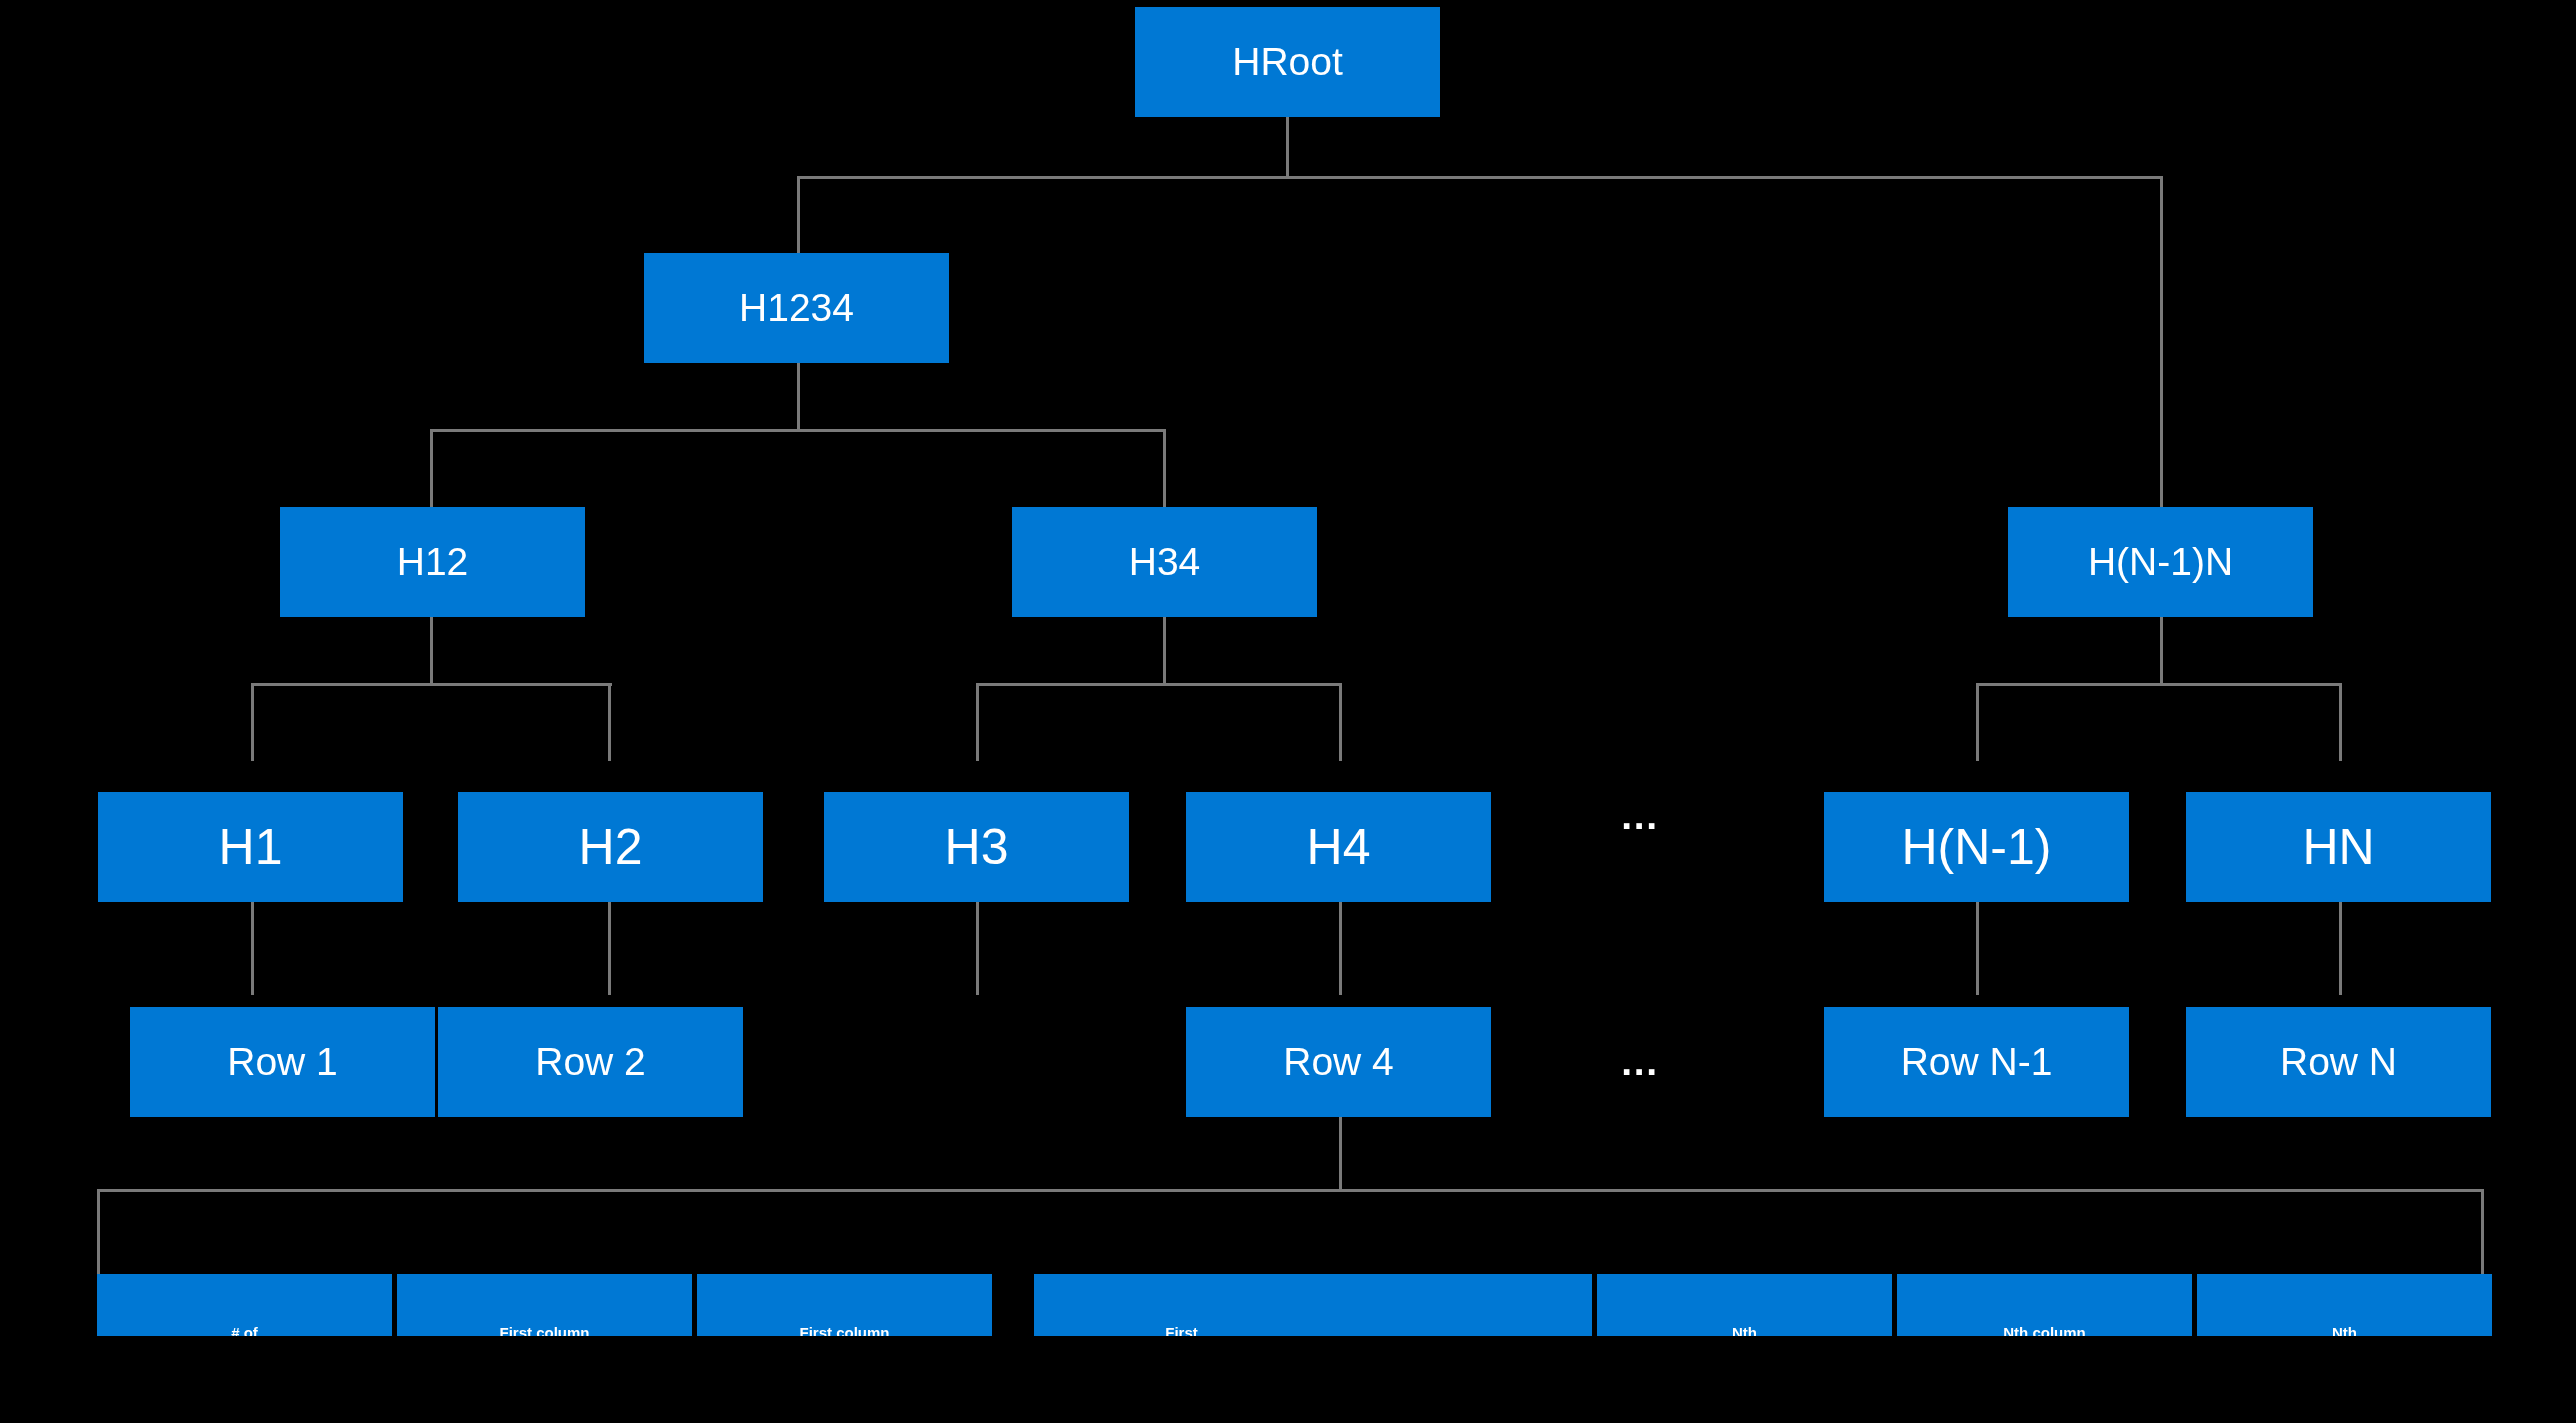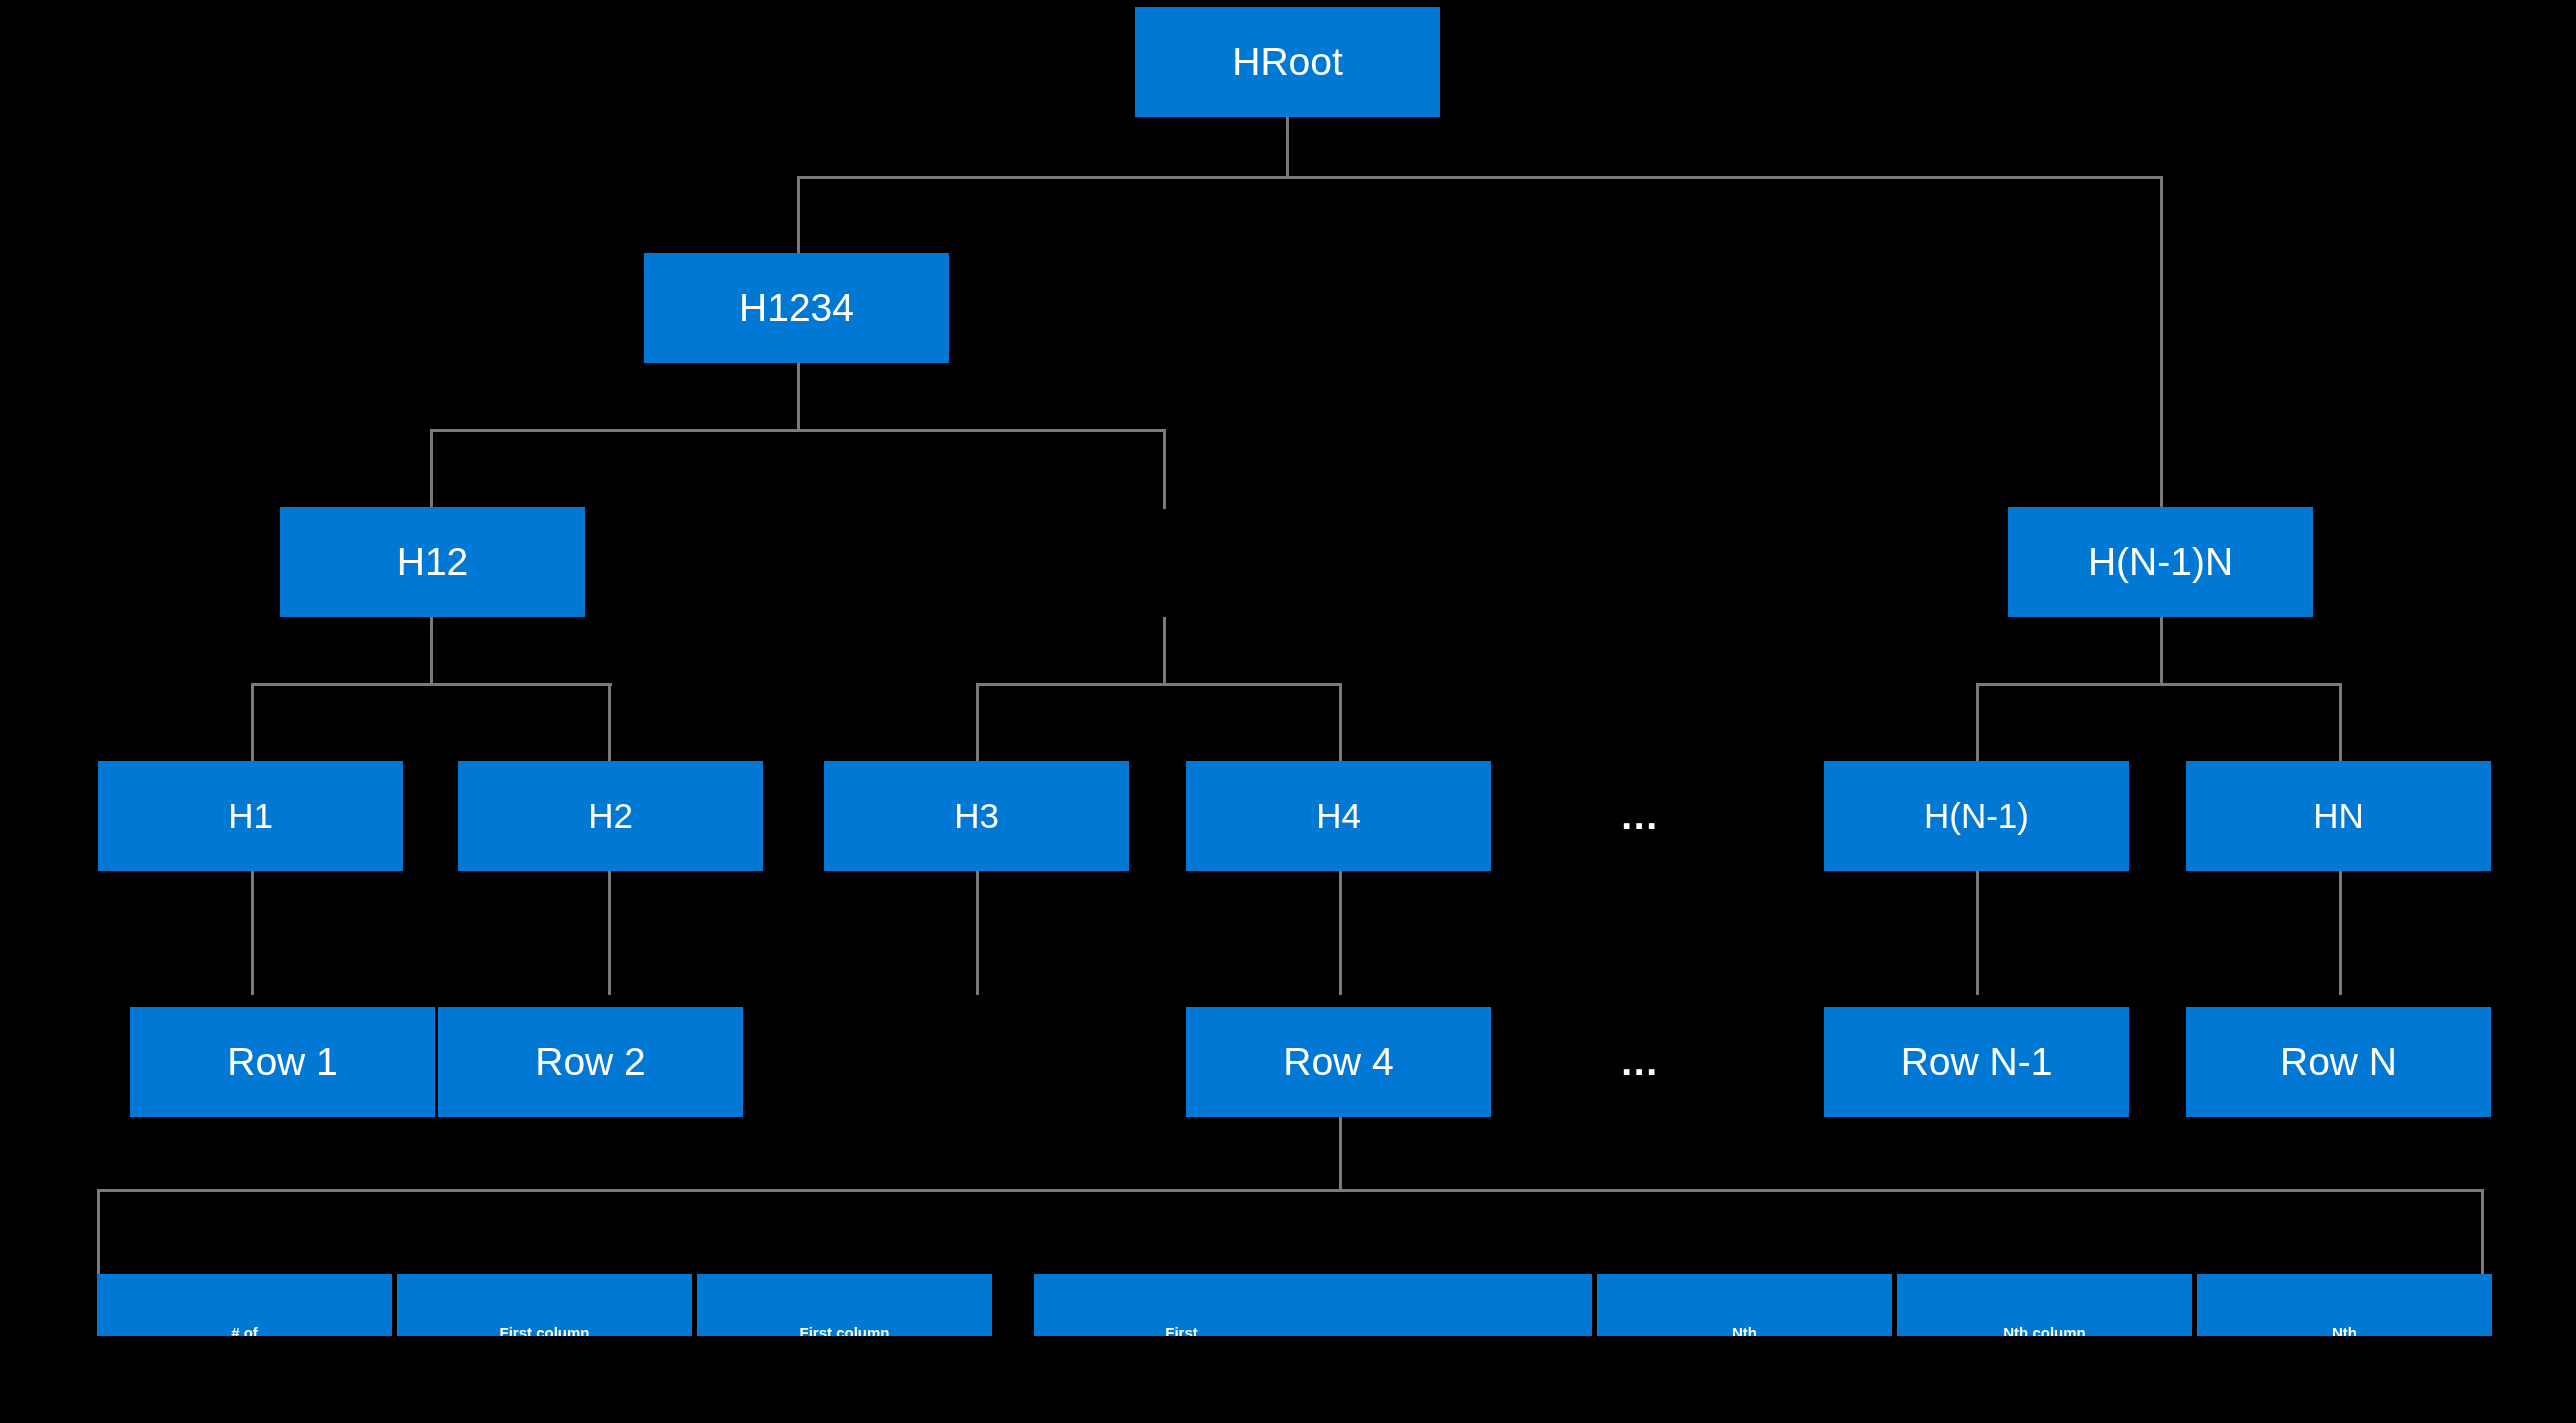--- a/index.html
+++ b/index.html
@@ -23,21 +23,21 @@
     align-items: center;
     justify-content: center;
     text-align: center;
     line-height: 1.12;
     box-sizing: border-box;
     font-weight: 400;
   }
   .node.lvl-root   { font-size: 39px; }
   .node.lvl-h1234  { font-size: 39px; }
   .node.lvl-pair   { font-size: 39px; }
-  .node.lvl-leaf   { font-size: 35px; }
+  .node.lvl-leaf   { font-size: 50px; margin-top: 31px; }
   .node.lvl-row    { font-size: 39px; }
   .node.lvl-col    { font-size: 15px; font-weight: 700; padding: 3.4px 5.1px; }
   .ellipsis {
     position: absolute;
     color: #FFFFFF;
     font-size: 39px;
     font-weight: 700;
     display: flex;
     align-items: center;
     justify-content: center;
@@ -94,20 +94,21 @@
   <div class="conn v" style="left:1339px; top:1117px; height:74px;"></div>
   <div class="conn h" style="left:97px; top:1189px; width:2387px;"></div>
   <div class="conn v" style="left:97px; top:1189px; height:85px;"></div>
   <div class="conn v" style="left:2481px; top:1189px; height:85px;"></div>
 
   <div class="node lvl-root" style="left:1135px; top:6.8px; width:305px; height:110px;">HRoot</div>
 
   <div class="node lvl-h1234" style="left:644px; top:253px; width:305px; height:110px;">H1234</div>
 
   <div class="node lvl-pair" style="left:280px; top:507px; width:305px; height:110px;">H12</div>
+  <div class="node lvl-pair" style="left:1012px; top:507px; width:305px; height:110px;">H34</div>
   <div class="node lvl-pair" style="left:2008px; top:507px; width:305px; height:110px;">H(N-1)N</div>
 
   <div class="node lvl-leaf" style="left:98px; top:761px; width:305px; height:110px;">H1</div>
   <div class="node lvl-leaf" style="left:458px; top:761px; width:305px; height:110px;">H2</div>
   <div class="node lvl-leaf" style="left:824px; top:761px; width:305px; height:110px;">H3</div>
   <div class="node lvl-leaf" style="left:1186px; top:761px; width:305px; height:110px;">H4</div>
   <div class="node lvl-leaf" style="left:1824px; top:761px; width:305px; height:110px;">H(N-1)</div>
   <div class="node lvl-leaf" style="left:2186px; top:761px; width:305px; height:110px;">HN</div>
 
   <div class="ellipsis" style="left:1572px; top:761px; width:136px; height:110px;">...</div>

